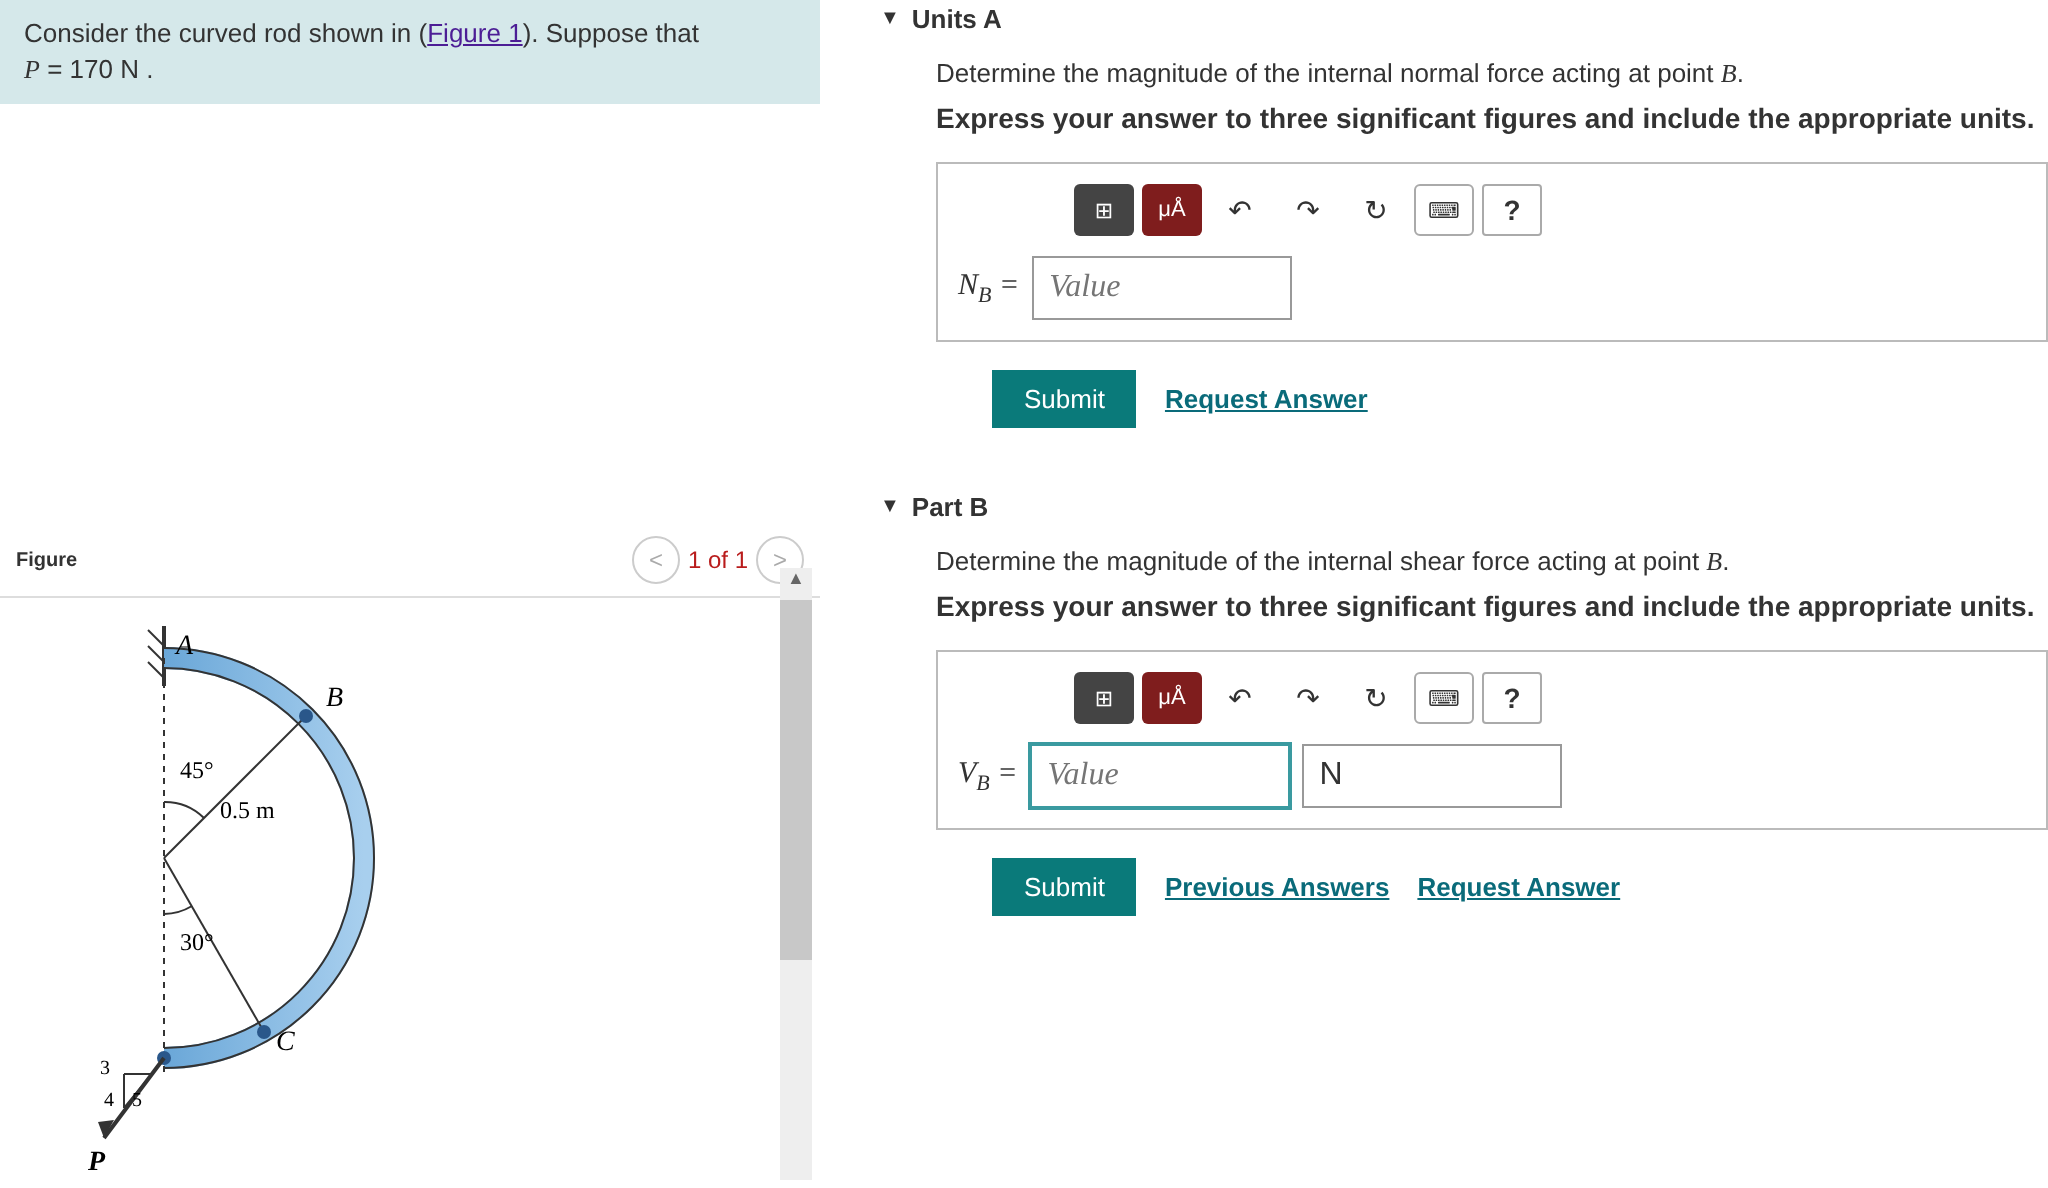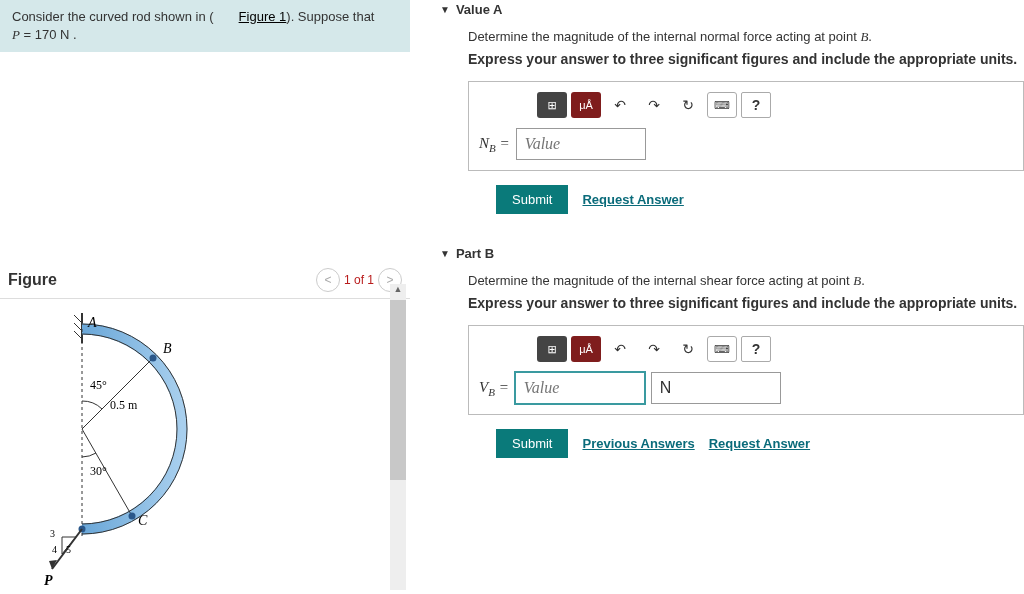--- a/index.html
+++ b/index.html
@@ -1,23 +1,23 @@
 <!DOCTYPE html>
 <html><head>
 <meta charset="utf-8">
 <style>
 * { box-sizing: border-box; margin: 0; padding: 0; }
 body { font-family: Arial, sans-serif; font-size: 13px; color: #333; background: #fff; width: 1024px; height: 594px; overflow: hidden; position: relative; }
 .left-panel { position: absolute; left: 0; top: 0; width: 410px; height: 594px; }
 .problem-box { background: #d5e8ea; padding: 8px 12px; font-size: 13px; line-height: 1.4; }
-.problem-box .link { color: #000000; text-decoration: underline; margin-left: 25px; }
+.problem-box .link { color: #4c1d95; text-decoration: underline; }
 .italic { font-style: italic; font-family: 'Times New Roman', serif; }
 .figure-section { padding: 10px 0; }
 .figure-header { display: flex; justify-content: space-between; align-items: center; padding: 6px 8px; border-bottom: 1px solid #ddd; }
-.figure-title { font-size: 16px; font-weight: bold; }
+.figure-title { font-size: 10px; font-weight: bold; }
 .pager { display: flex; align-items: center; gap: 4px; }
 .pager-btn { width: 24px; height: 24px; border: 1px solid #ccc; border-radius: 50%; background: #fff; color: #aaa; font-size: 12px; cursor: pointer; display: flex; align-items: center; justify-content: center; }
 .pager-text { font-size: 12px; color: #b91c1c; }
 .figure-img { padding: 10px 20px; position: relative; height: 300px; }
 .scroll-track { position: absolute; right: 4px; top: 300px; width: 16px; height: 290px; background: #eee; }
 .scroll-thumb { width: 100%; height: 180px; background: #c8c8c8; }
 .scroll-up { position: absolute; right: 4px; top: 284px; width: 16px; height: 16px; background: #eee; text-align: center; font-size: 9px; color: #666; }
 .right-panel { position: absolute; left: 440px; top: 0; width: 584px; height: 594px; }
 .part-header { display: flex; align-items: center; gap: 6px; padding: 2px 0; font-weight: bold; font-size: 13px; cursor: pointer; }
 .caret { font-size: 10px; }
@@ -122,21 +122,21 @@
   <div class="scroll-up">▲</div>
   <div class="scroll-track">
     <div class="scroll-thumb"></div>
   </div>
 </div>
 
 <div class="right-panel">
 
   <div class="part-header">
     <span class="caret">▼</span>
-    <span>Value A</span>
+    <span>Units A</span>
   </div>
   <div class="part-body">
     <div class="question">
       <span>Determine the magnitude of the internal normal force acting at point </span><span class="italic">B</span><span>.</span>
     </div>
     <div class="instruction">Express your answer to three significant figures and include the appropriate units.</div>
     <div class="toolbar-box">
       <div class="toolbar-row">
         <button class="tool-btn">⊞</button>
         <button class="tool-btn light">μÅ</button>

